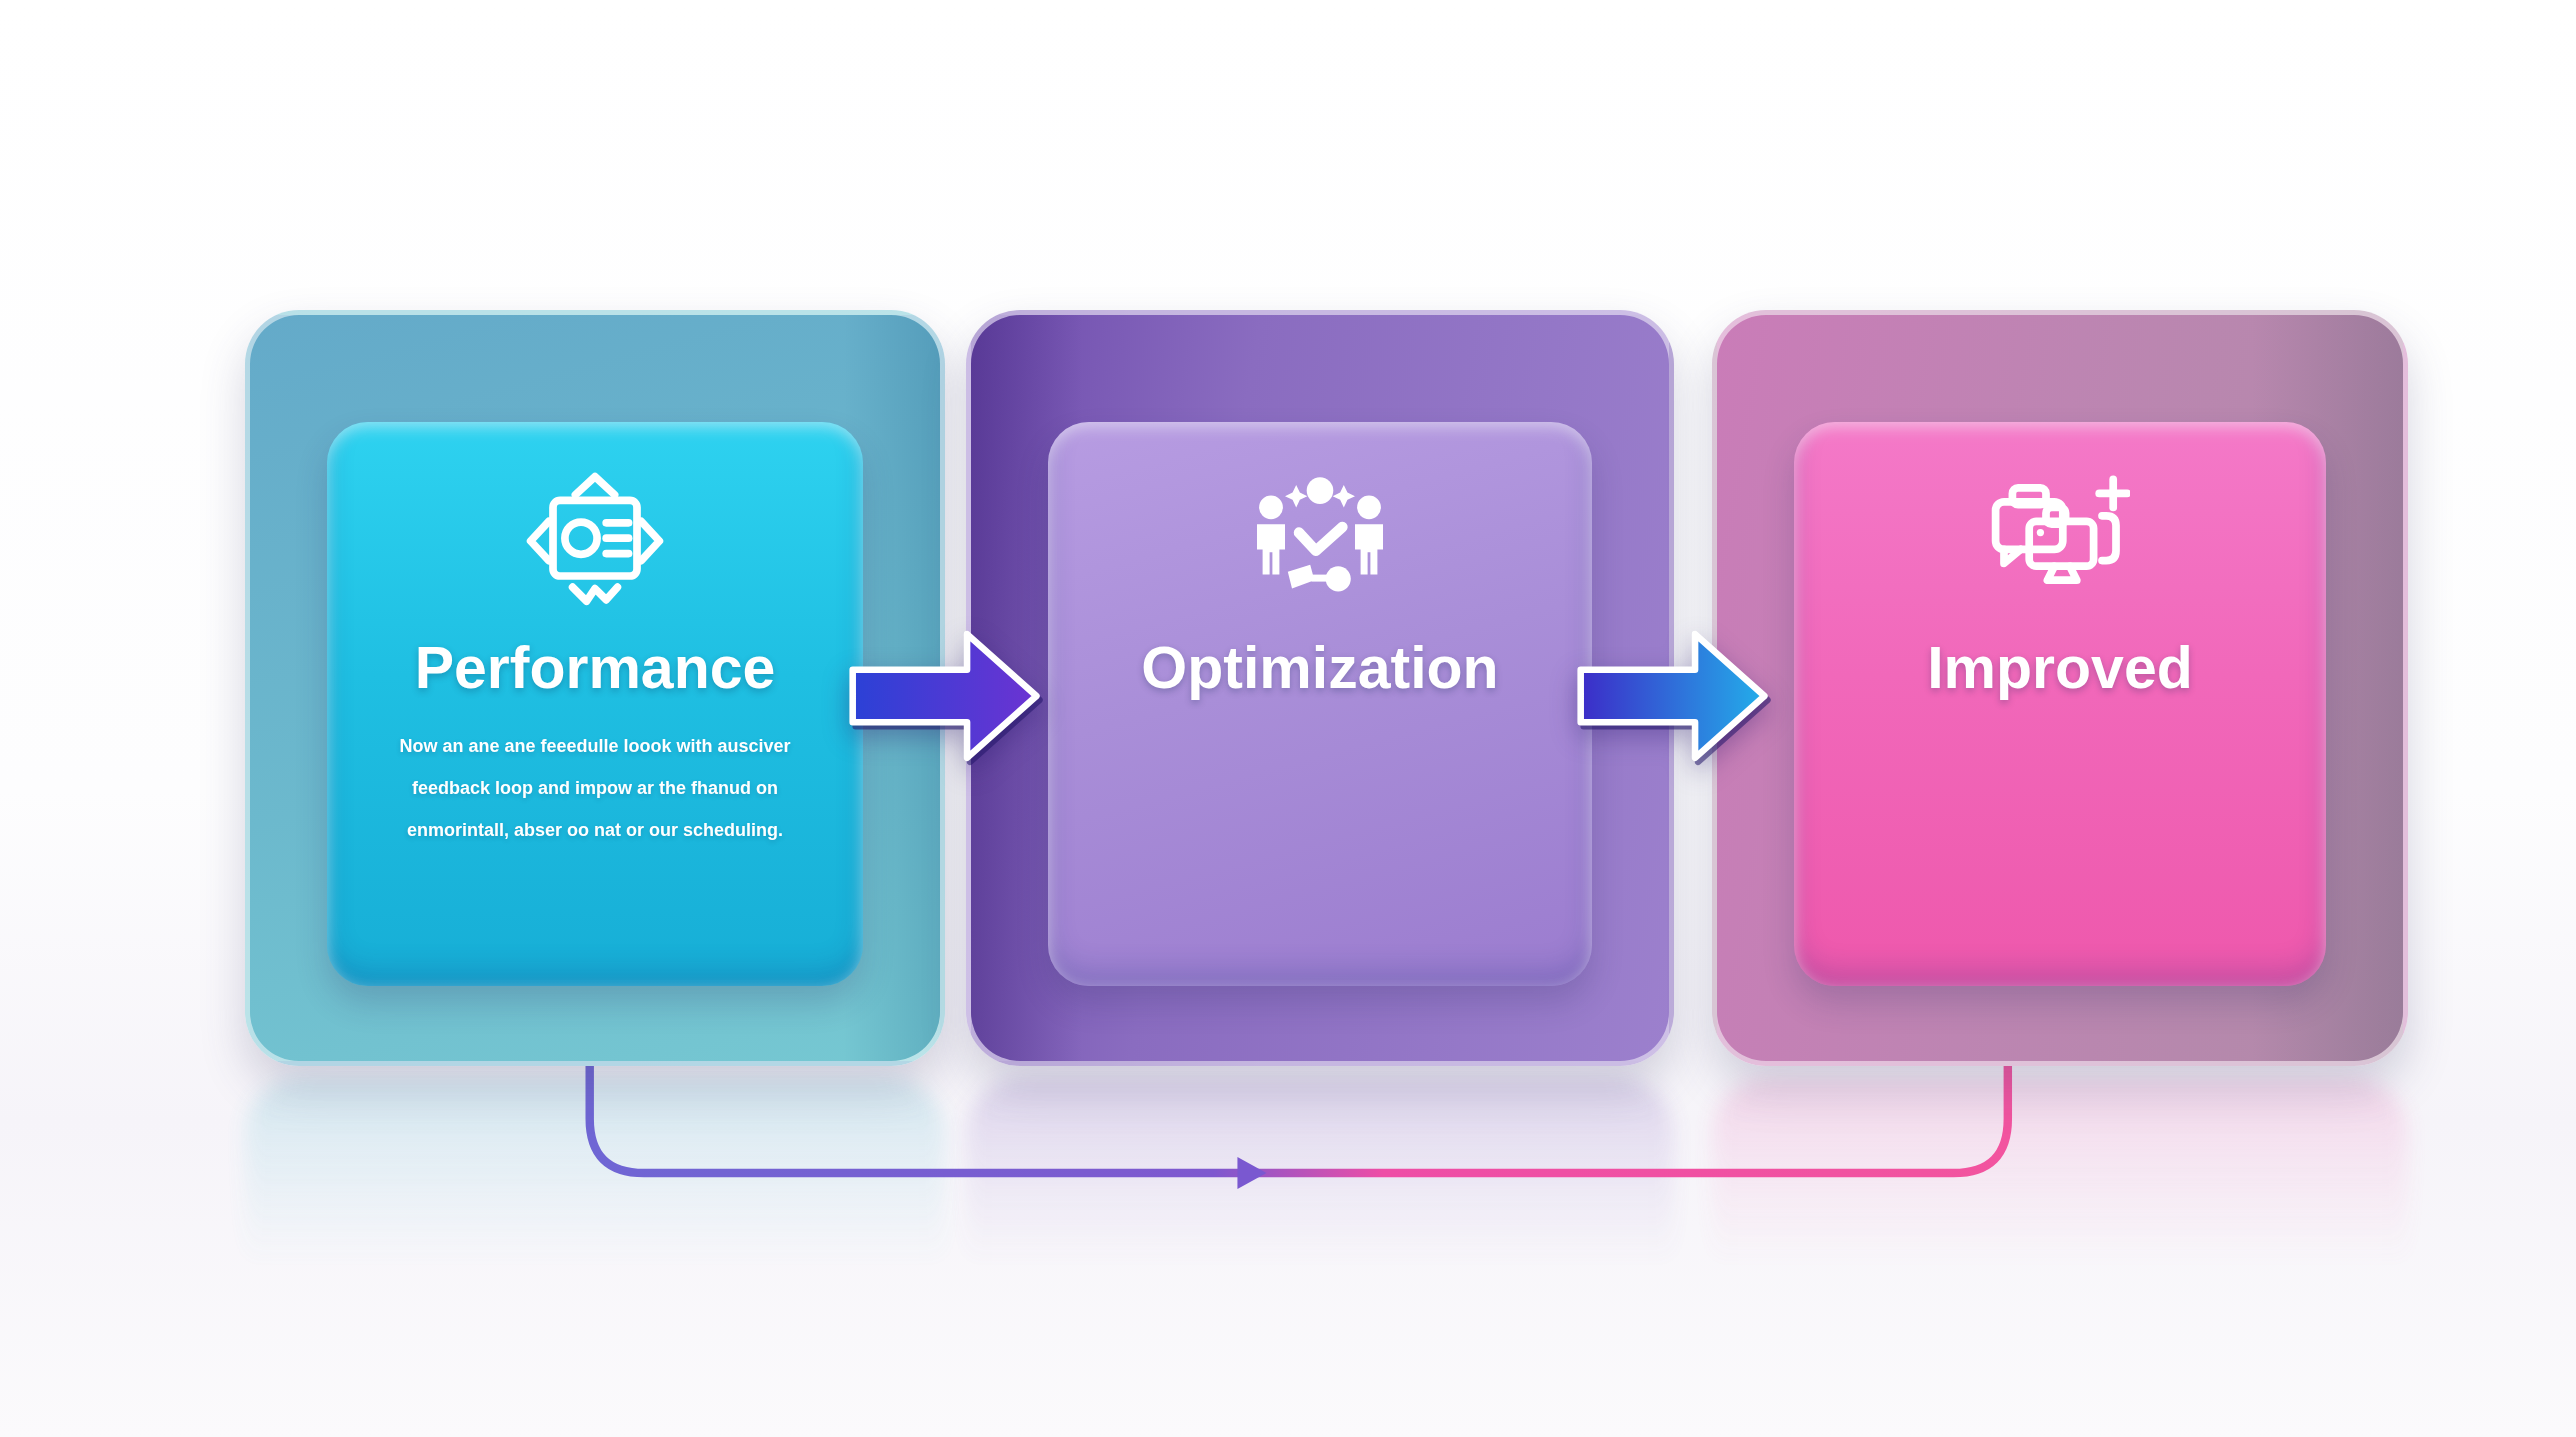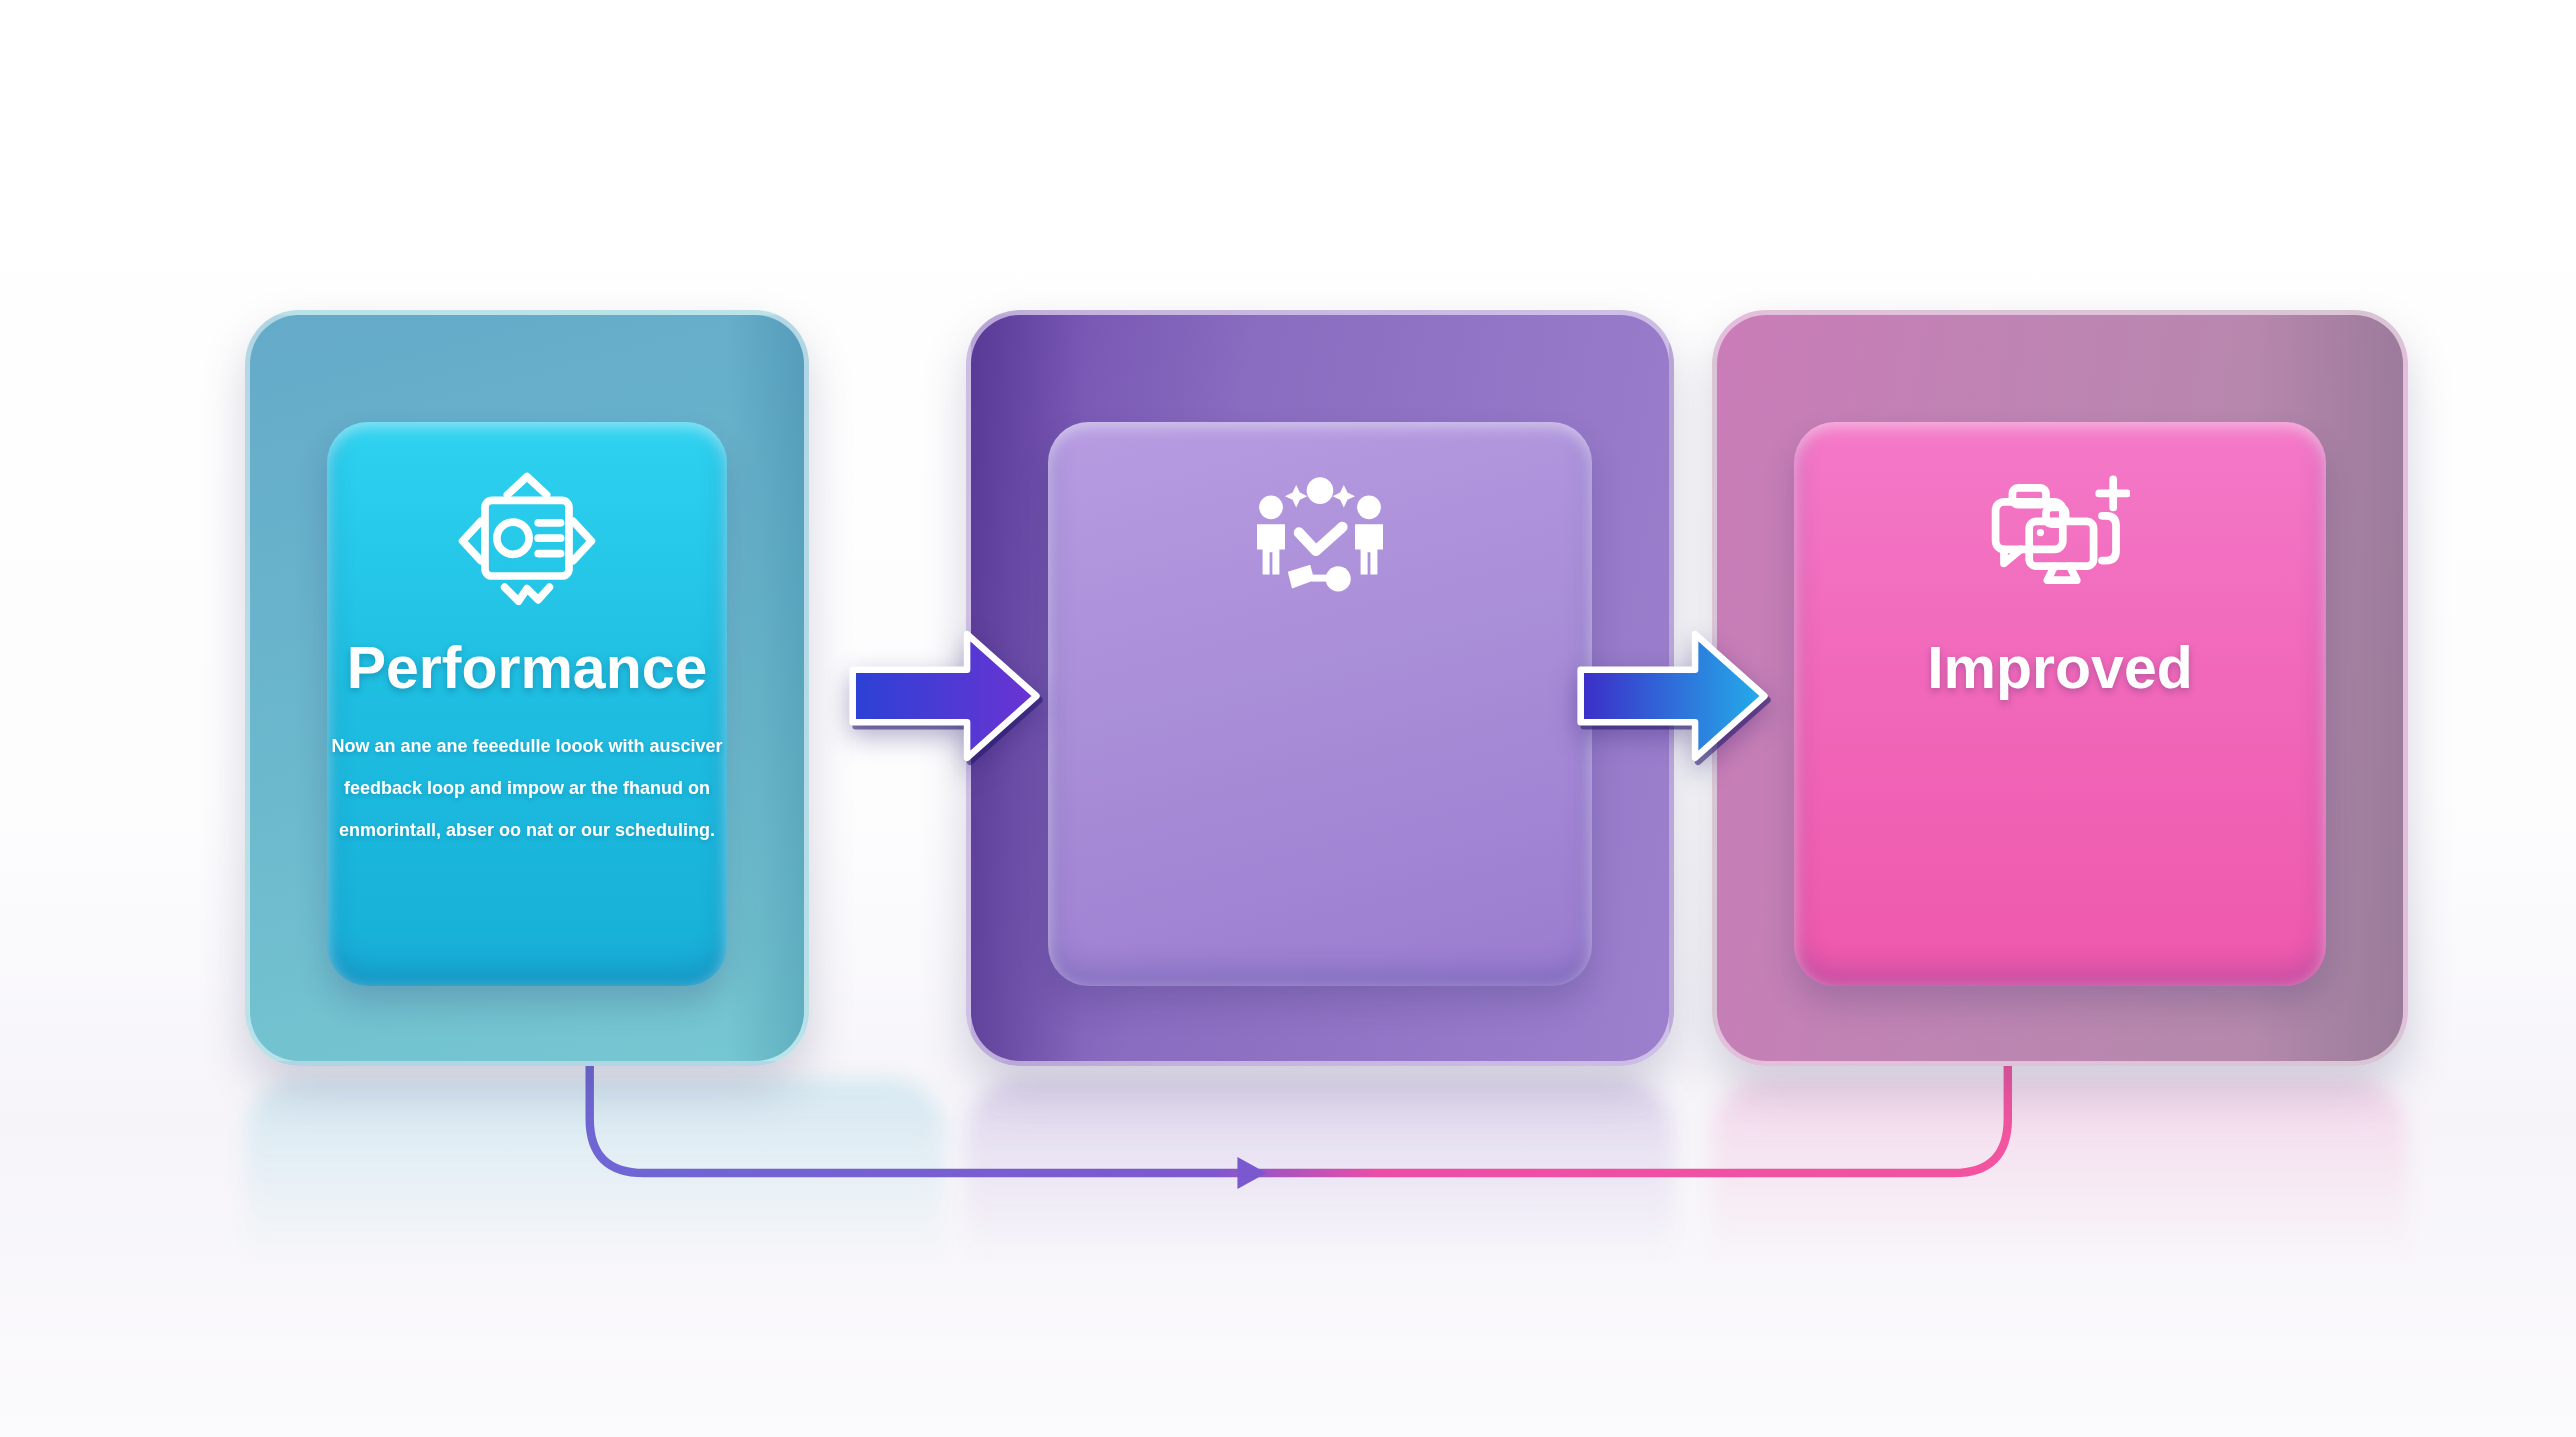--- a/index.html
+++ b/index.html
@@ -15,21 +15,21 @@
   .refl-3{left:1712px;width:696px;background:linear-gradient(180deg,rgba(236,130,192,.30),rgba(236,130,192,0) 80%);}
   
   .loop{position:absolute;left:0;top:0;width:2576px;height:1438px;z-index:1;}
   
   .card{
     position:absolute;top:310px;height:756px;border-radius:54px;z-index:2;
     border:5.6px solid rgba(255,255,255,.5);box-sizing:border-box;
     box-shadow:0 22.5px 45px rgba(70,70,115,.22);
   }
   .card::before{content:"";position:absolute;inset:0;border-radius:49px;pointer-events:none;}
-  .card-1{left:245px;width:564px;background:linear-gradient(165deg,#64aac9 0%,#6cb9cd 55%,#76c8d2 100%);}
+  .card-1{left:245px;width:700px;background:linear-gradient(165deg,#64aac9 0%,#6cb9cd 55%,#76c8d2 100%);}
   .card-1::before{background:linear-gradient(270deg,rgba(20,90,130,.22),rgba(20,90,130,0) 14%);}
   .card-2{left:966px;width:708px;background:linear-gradient(100deg,#6d4bac 0%,#8a6cc0 35%,#9density 100%);background:linear-gradient(100deg,#6d4bac 0%,#8a6cc0 35%,#9c80cd 100%);}
   .card-2::before{background:linear-gradient(90deg,rgba(50,24,110,.35),rgba(50,24,110,0) 16%);}
   .card-3{left:1712px;width:696px;background:linear-gradient(100deg,#ca7cb8 0%,#bd85b2 45%,#b08ba8 100%);}
   .card-3::before{background:linear-gradient(270deg,rgba(95,85,115,.28),rgba(95,85,115,0) 22%);}
   .panel{
     position:absolute;left:77px;right:77px;top:107px;height:564px;border-radius:41px;
     display:flex;flex-direction:column;align-items:center;padding-top:49px;box-sizing:border-box;
     box-shadow:inset 0 4.7px 15px rgba(255,255,255,.5), inset 0 -15px 28px rgba(20,40,120,.20), 0 17px 32px rgba(40,40,95,.20);
   }
@@ -104,20 +104,21 @@
           <path d="M75 38 h20 v18 h-4 v18 h-5 v-16 h-2 v16 h-5 v-18 h-4 z"></path>
           <circle cx="50" cy="14" r="9.5"></circle>
           <path d="M33 10 l2.6 5.4 5.4 2.6 -5.4 2.6 -2.6 5.4 -2.6 -5.4 -5.4 -2.6 5.4 -2.6 z"></path>
           <path d="M67 10 l2.6 5.4 5.4 2.6 -5.4 2.6 -2.6 5.4 -2.6 -5.4 -5.4 -2.6 5.4 -2.6 z"></path>
           <path d="M35 44 L47 57 L66 40" fill="none" stroke="#ffffff" stroke-width="7.5" stroke-linecap="round" stroke-linejoin="round"></path>
           <path d="M27 72 L43 67 L46 78 L30 84 Z"></path>
           <rect x="44" y="74" width="12" height="5"></rect>
           <circle cx="63" cy="77" r="9"></circle>
         </svg>
       </span>
+      <h2 class="title">Optimization</h2>
     </div>
   </section>
 
   <section class="card card-3">
     <div class="panel panel-3">
       <span class="icon">
         <svg viewBox="0 0 100 100" fill="none" stroke="#ffffff" stroke-width="5.5" stroke-linejoin="round" stroke-linecap="round">
           <rect x="16" y="12" width="24" height="12" rx="4"></rect>
           <rect x="4" y="22" width="48" height="34" rx="6"></rect>
           <polyline points="10,56 10,66 22,56"></polyline>

